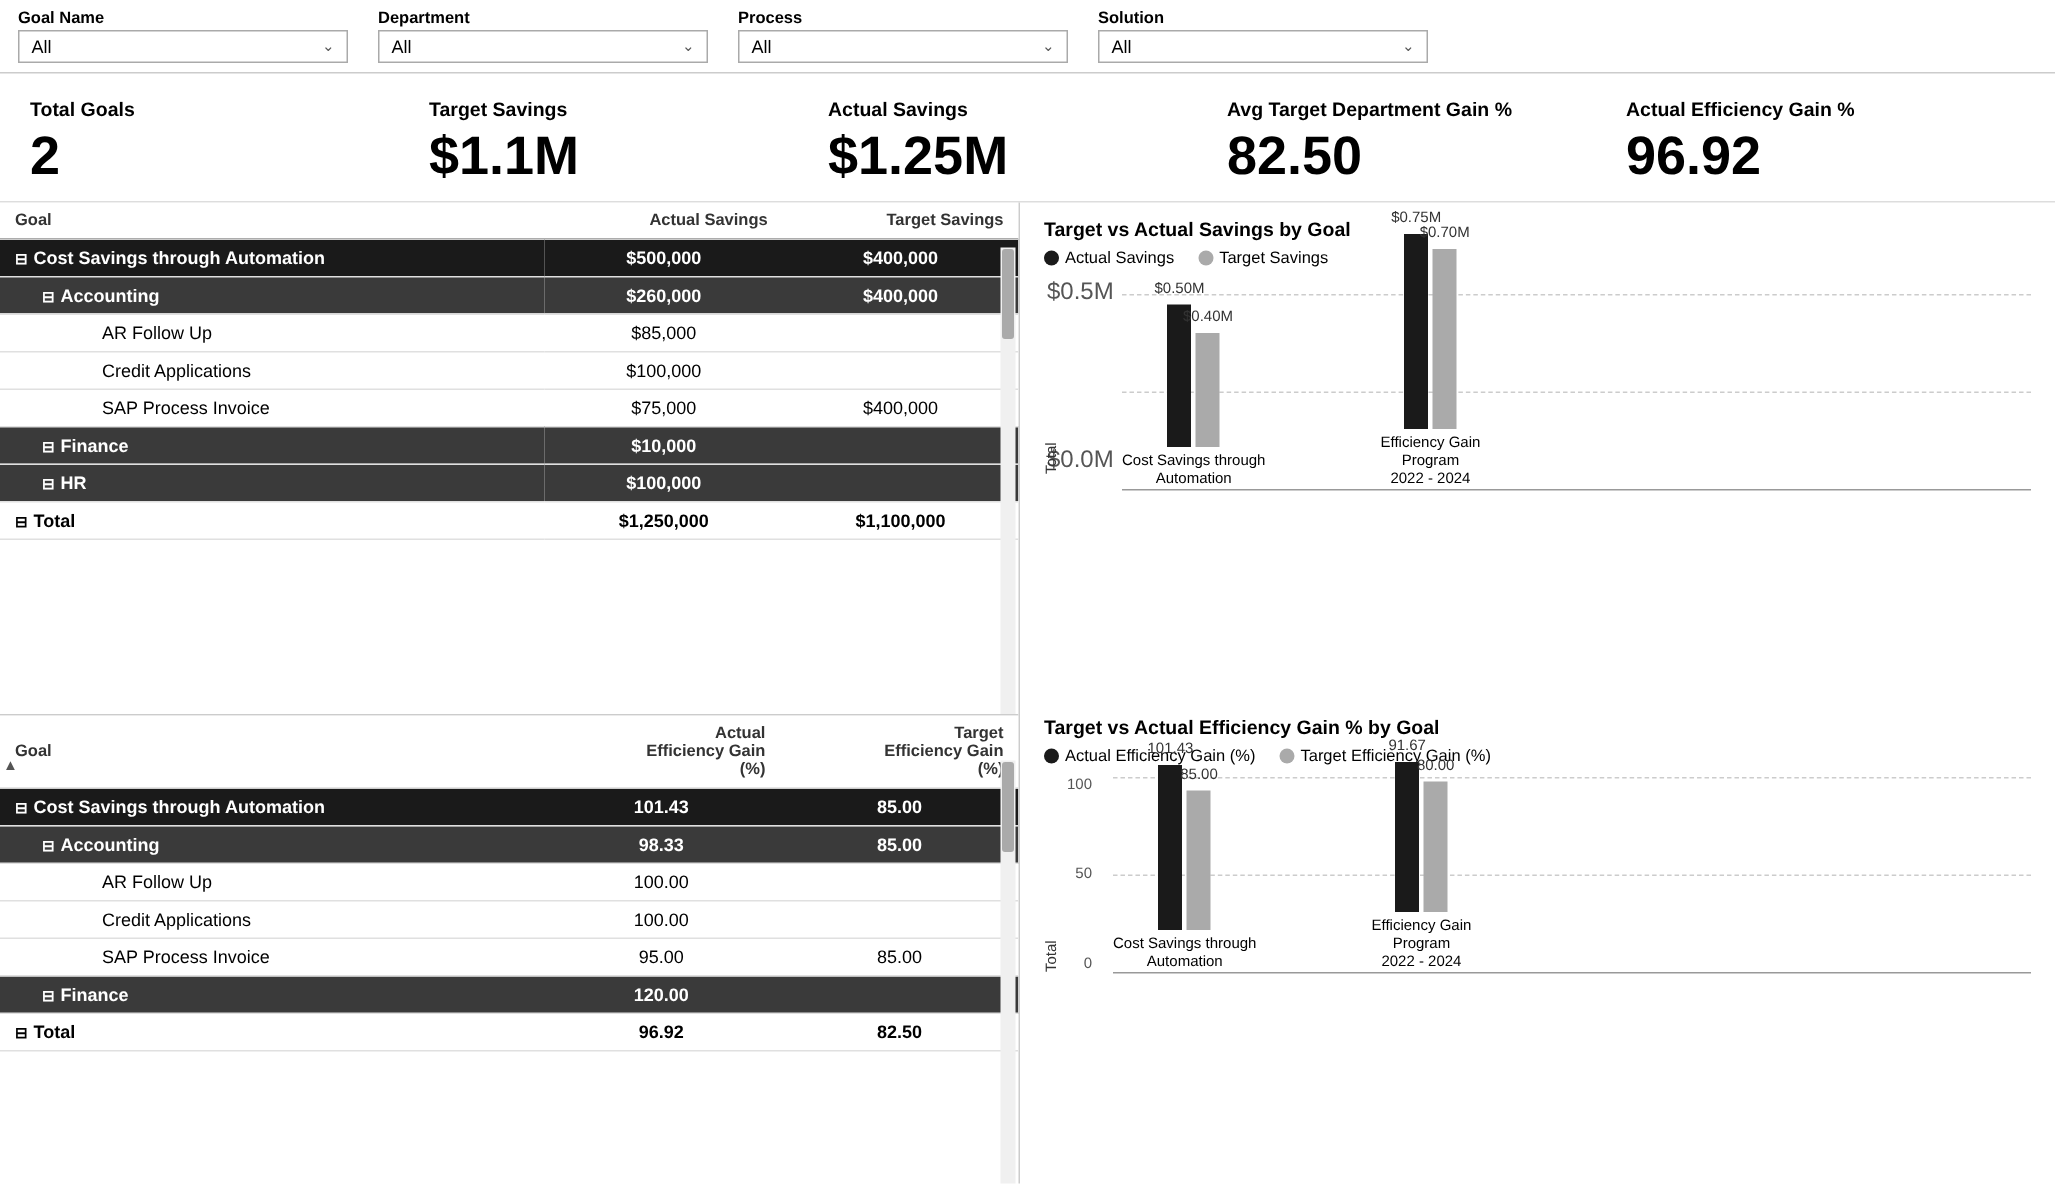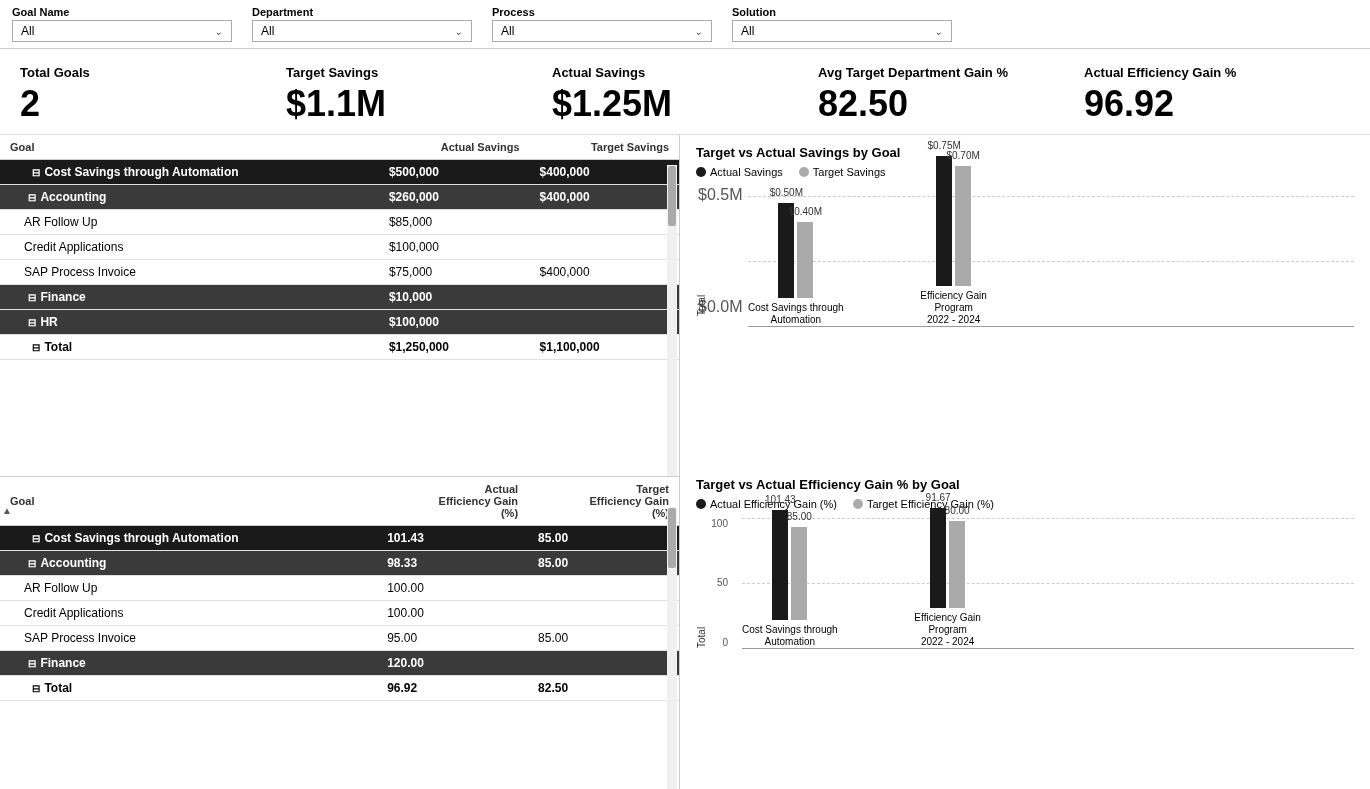--- a/index.html
+++ b/index.html
@@ -112,24 +112,24 @@
     tbody tr.row-dark td { color: #fff; font-weight: 700; }
     tbody tr.row-medium { background: #3a3a3a; color: #fff; }
     tbody tr.row-medium td { color: #fff; font-weight: 700; }
     tbody tr.row-light { background: #fff; }
     tbody tr.row-total { background: #fff; font-weight: 700; }
 
     td {
       padding: 5px 10px;
       color: #000;
     }
-    td.right { text-align: left; }
-    td.goal-name { padding-left: 32px; }
+    td.right { text-align: center; }
+    td.goal-name { padding-left: 10px; }
     td.sub-name { padding-left: 28px; font-weight: 600; }
-    td.item-name { padding-left: 24px; }
+    td.item-name { padding-left: 68px; }
 
     .expand-icon { font-size: 10px; margin-right: 4px; }
 
     
     .scroll-indicator {
       position: absolute;
       right: 2px;
       top: 30px;
       bottom: 0;
       width: 10px;

